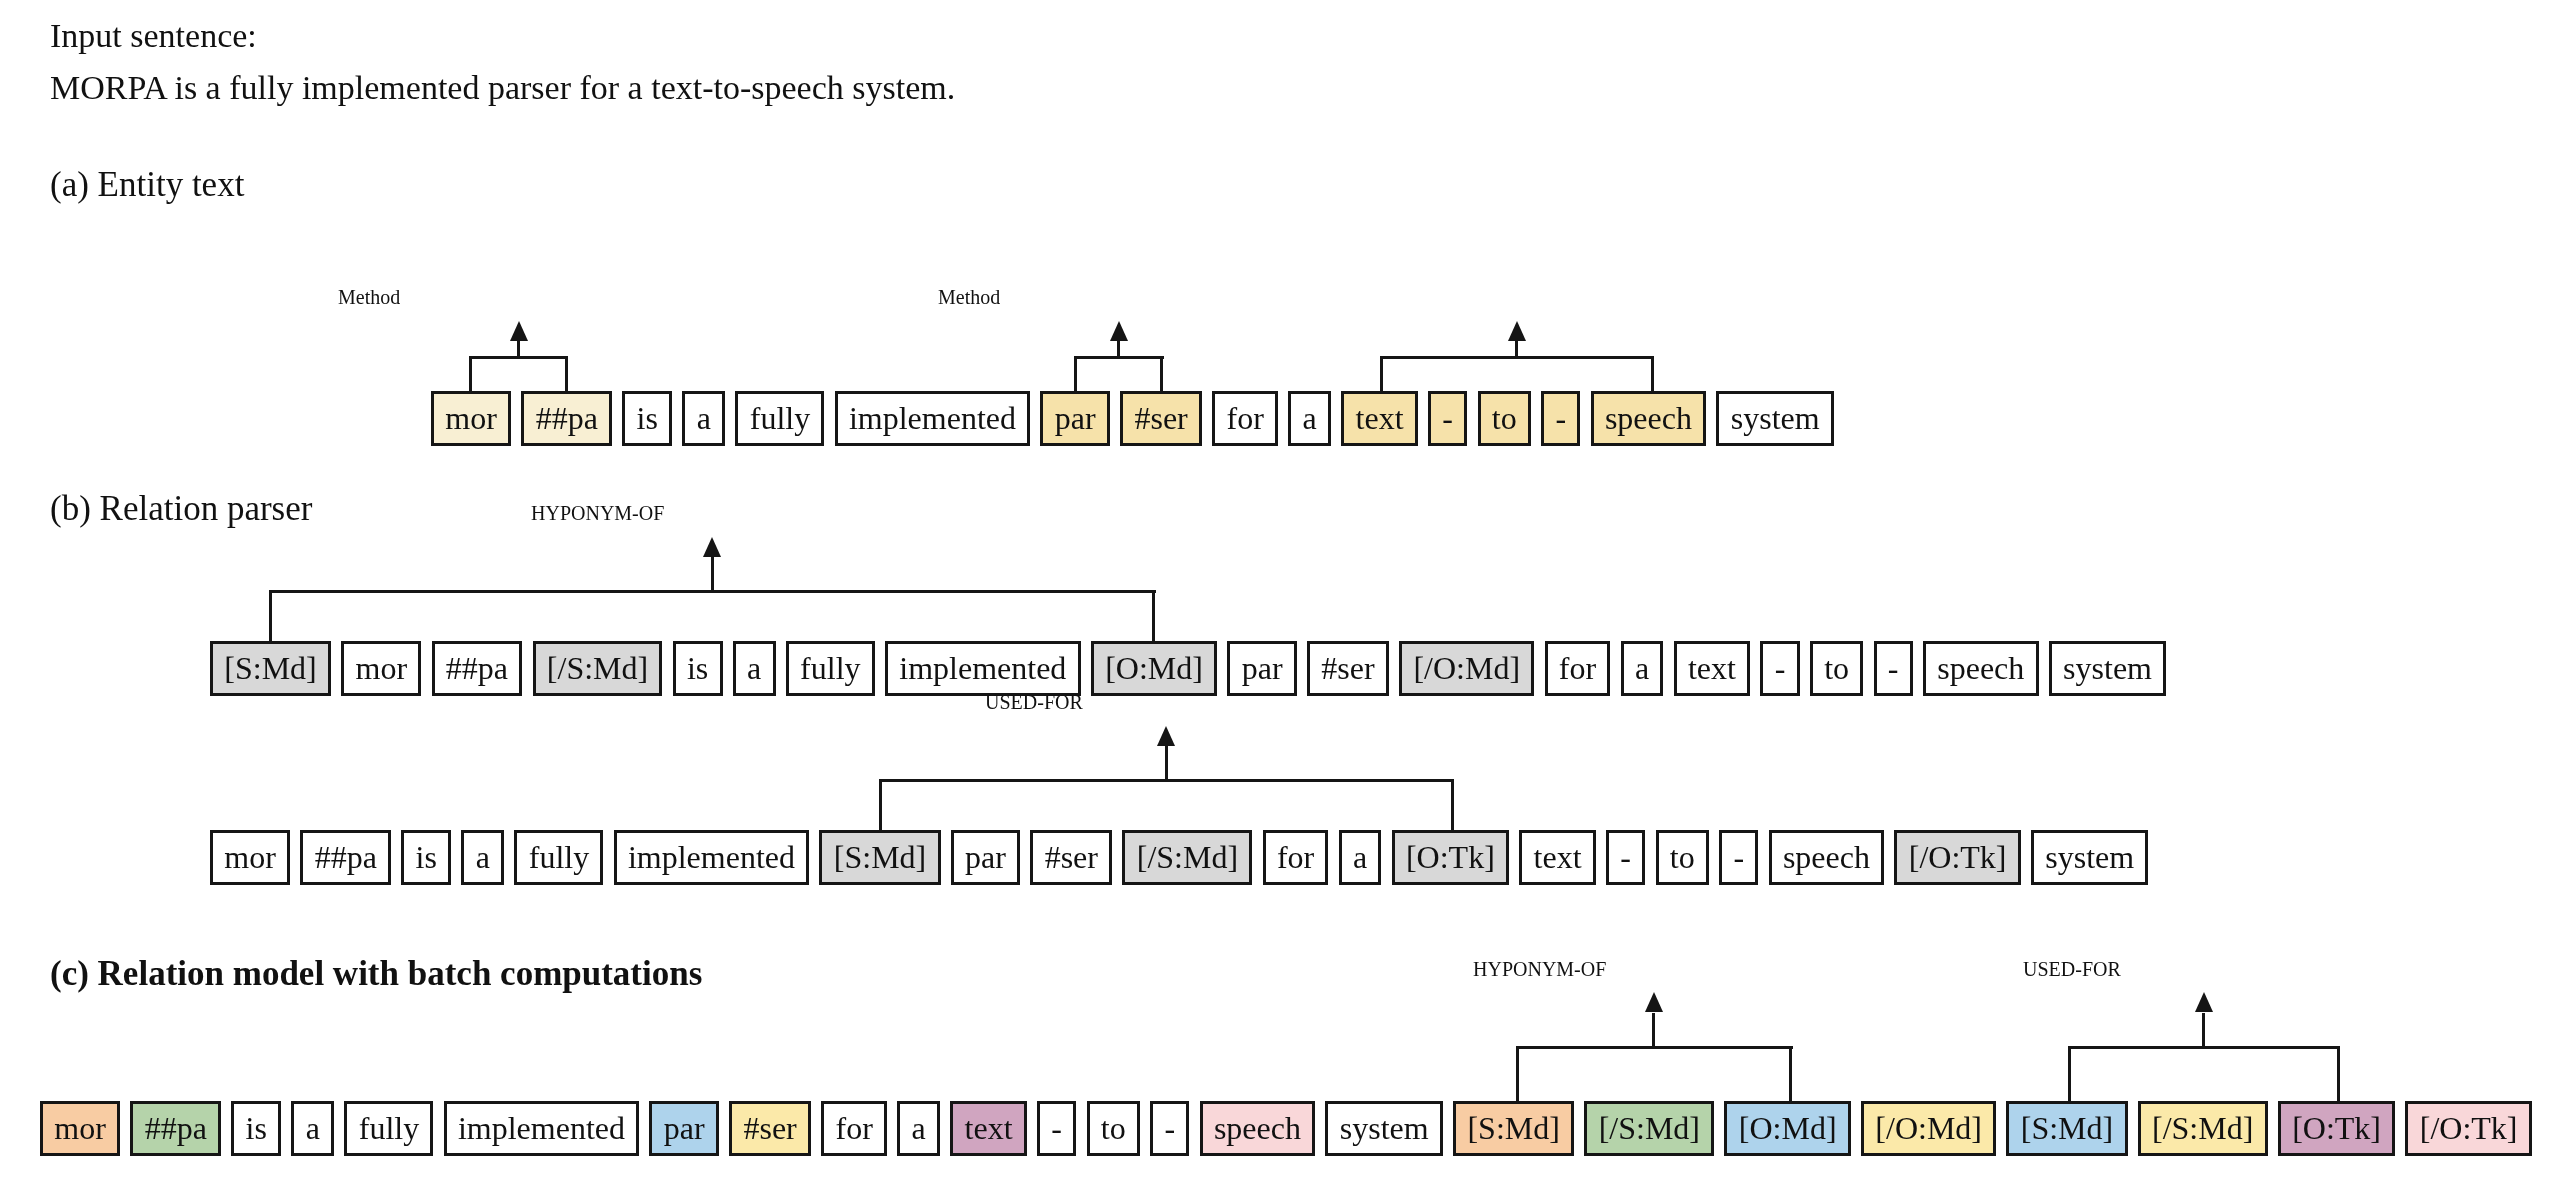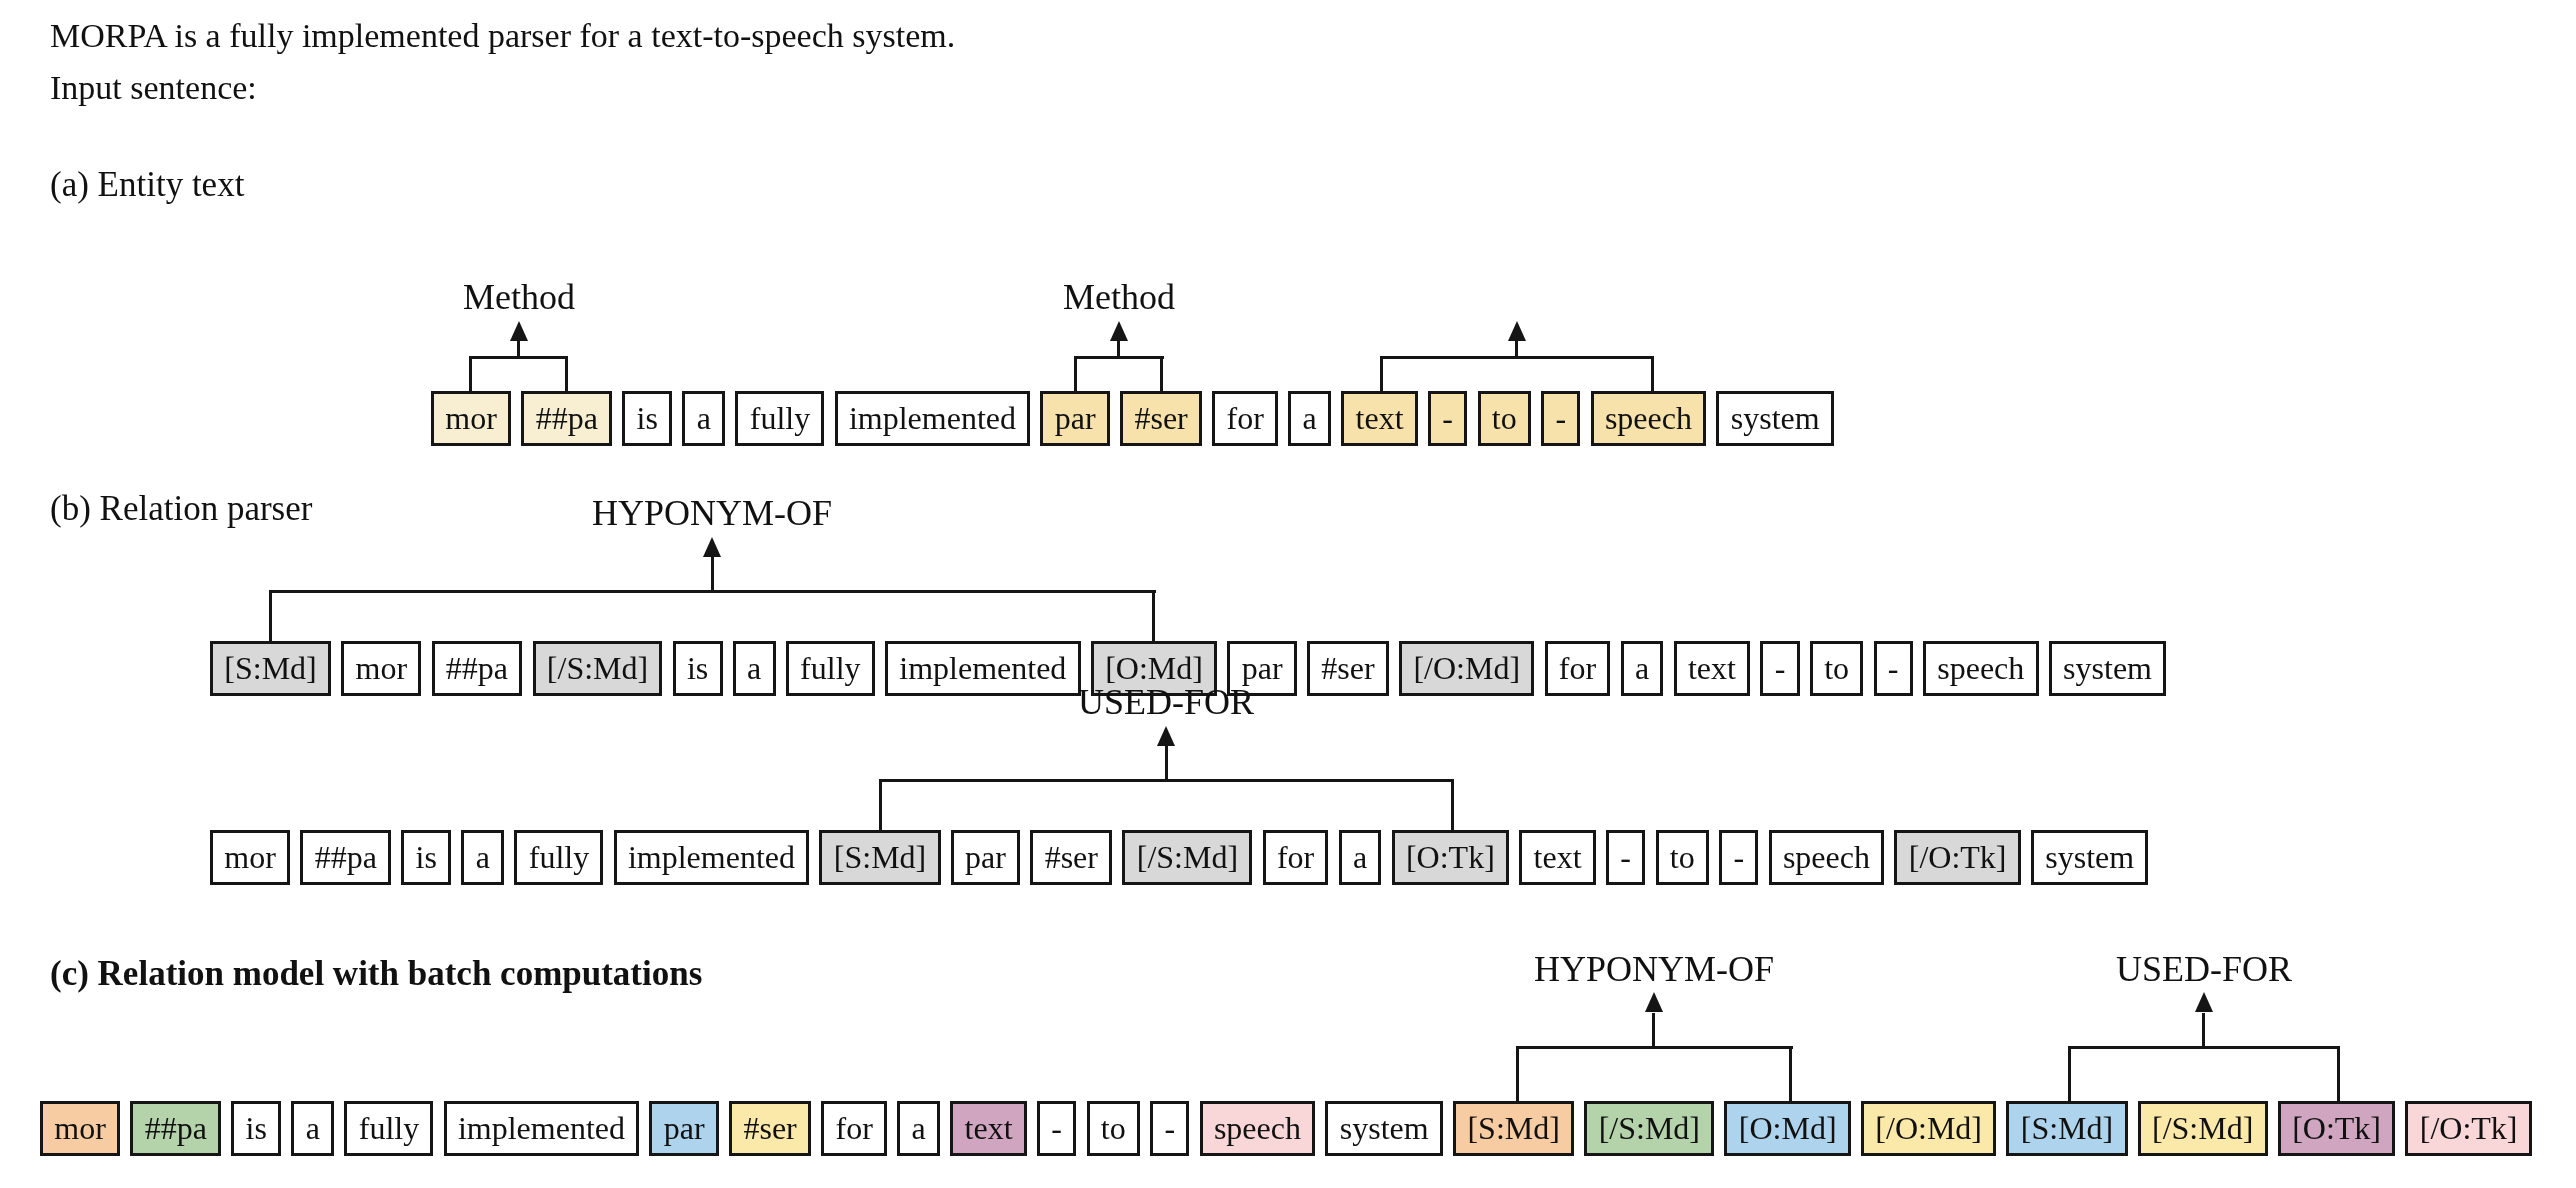--- a/index.html
+++ b/index.html
@@ -58,32 +58,32 @@
     position: absolute;
     width: 0;
     height: 0;
     border-left: 9px solid transparent;
     border-right: 9px solid transparent;
     border-bottom: 20.3px solid #151515;
   }
   .ann-label {
     position: absolute;
     width: 362px;
-    text-align: center;
-    font-size: 36px;
+    text-align: left;
+    font-size: 20px;
     line-height: 34px;
     white-space: nowrap;
   }
 </style>
 </head>
 <body>
 
 <div class="abs header">
+  <div>Input sentence:</div>
   <div>MORPA is a fully implemented parser for a text-to-speech system.</div>
-  <div>Input sentence:</div>
 </div>
 
 <h2 class="abs sec-title" id="title-a">(a) Entity text</h2>
 
 <div class="token-row" id="row-entity" style="left:431px; top:391px;">
     <span class="token" style="background: rgb(248, 239, 211);">mor</span>
     <span class="token" style="background: rgb(248, 239, 211);">##pa</span>
     <span class="token">is</span>
     <span class="token">a</span>
     <span class="token">fully</span>

